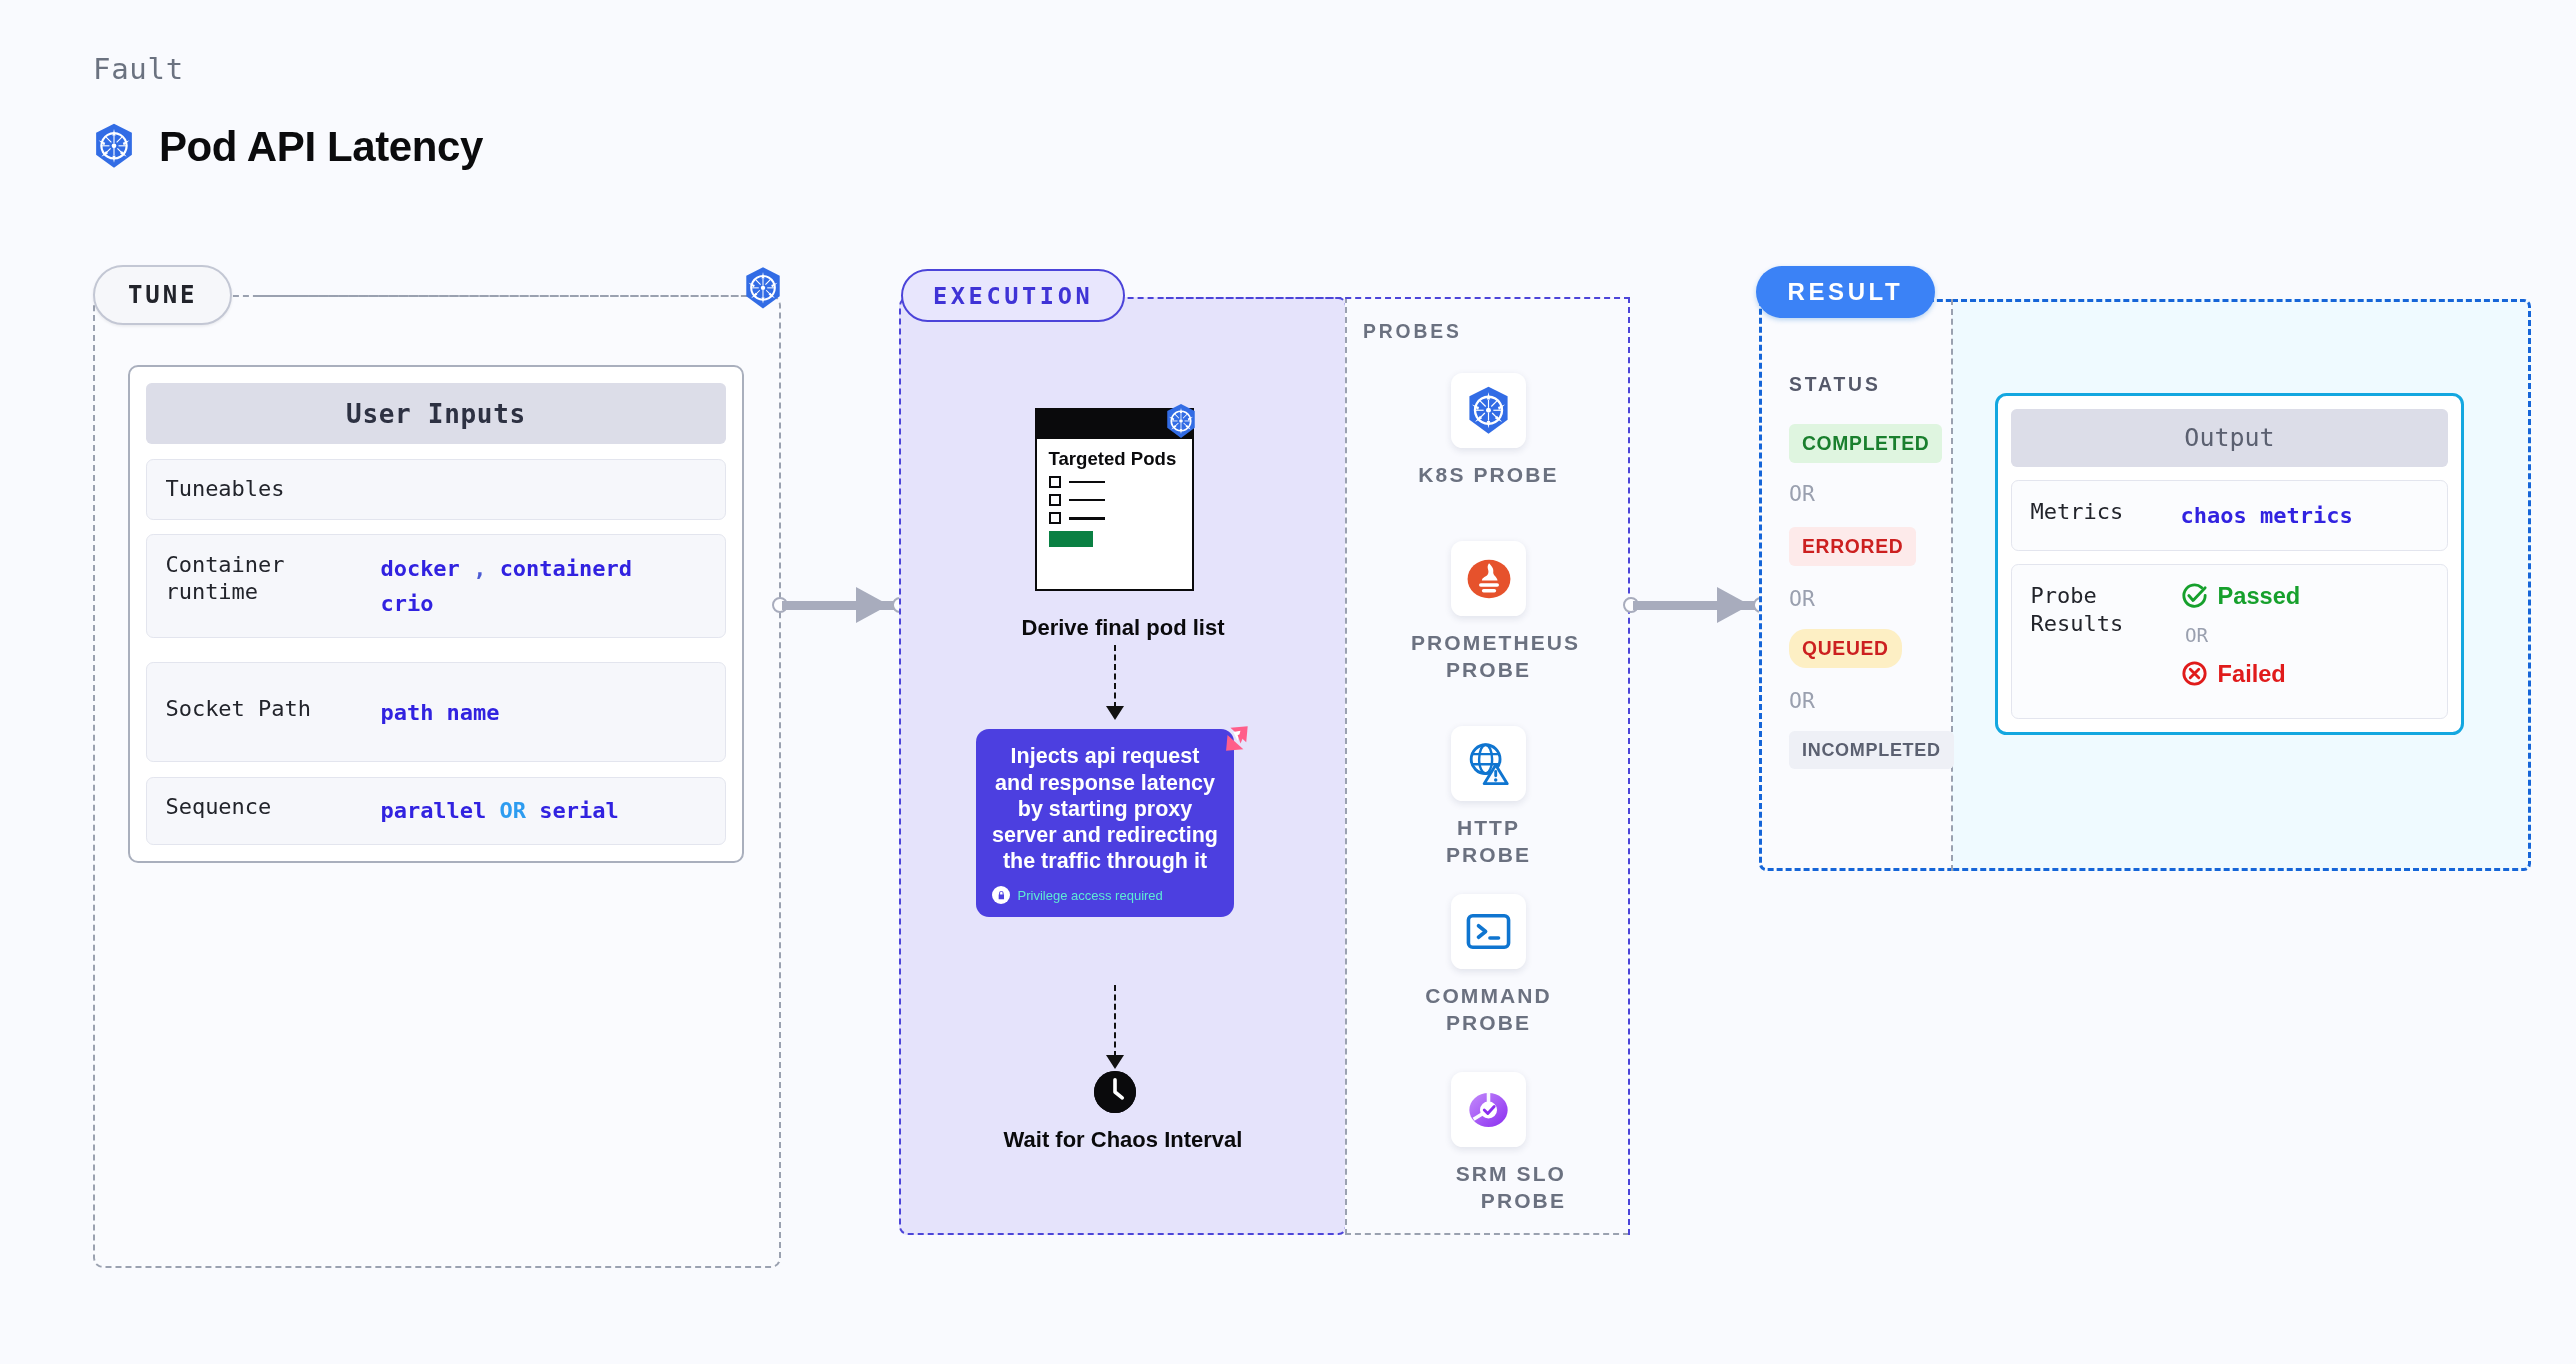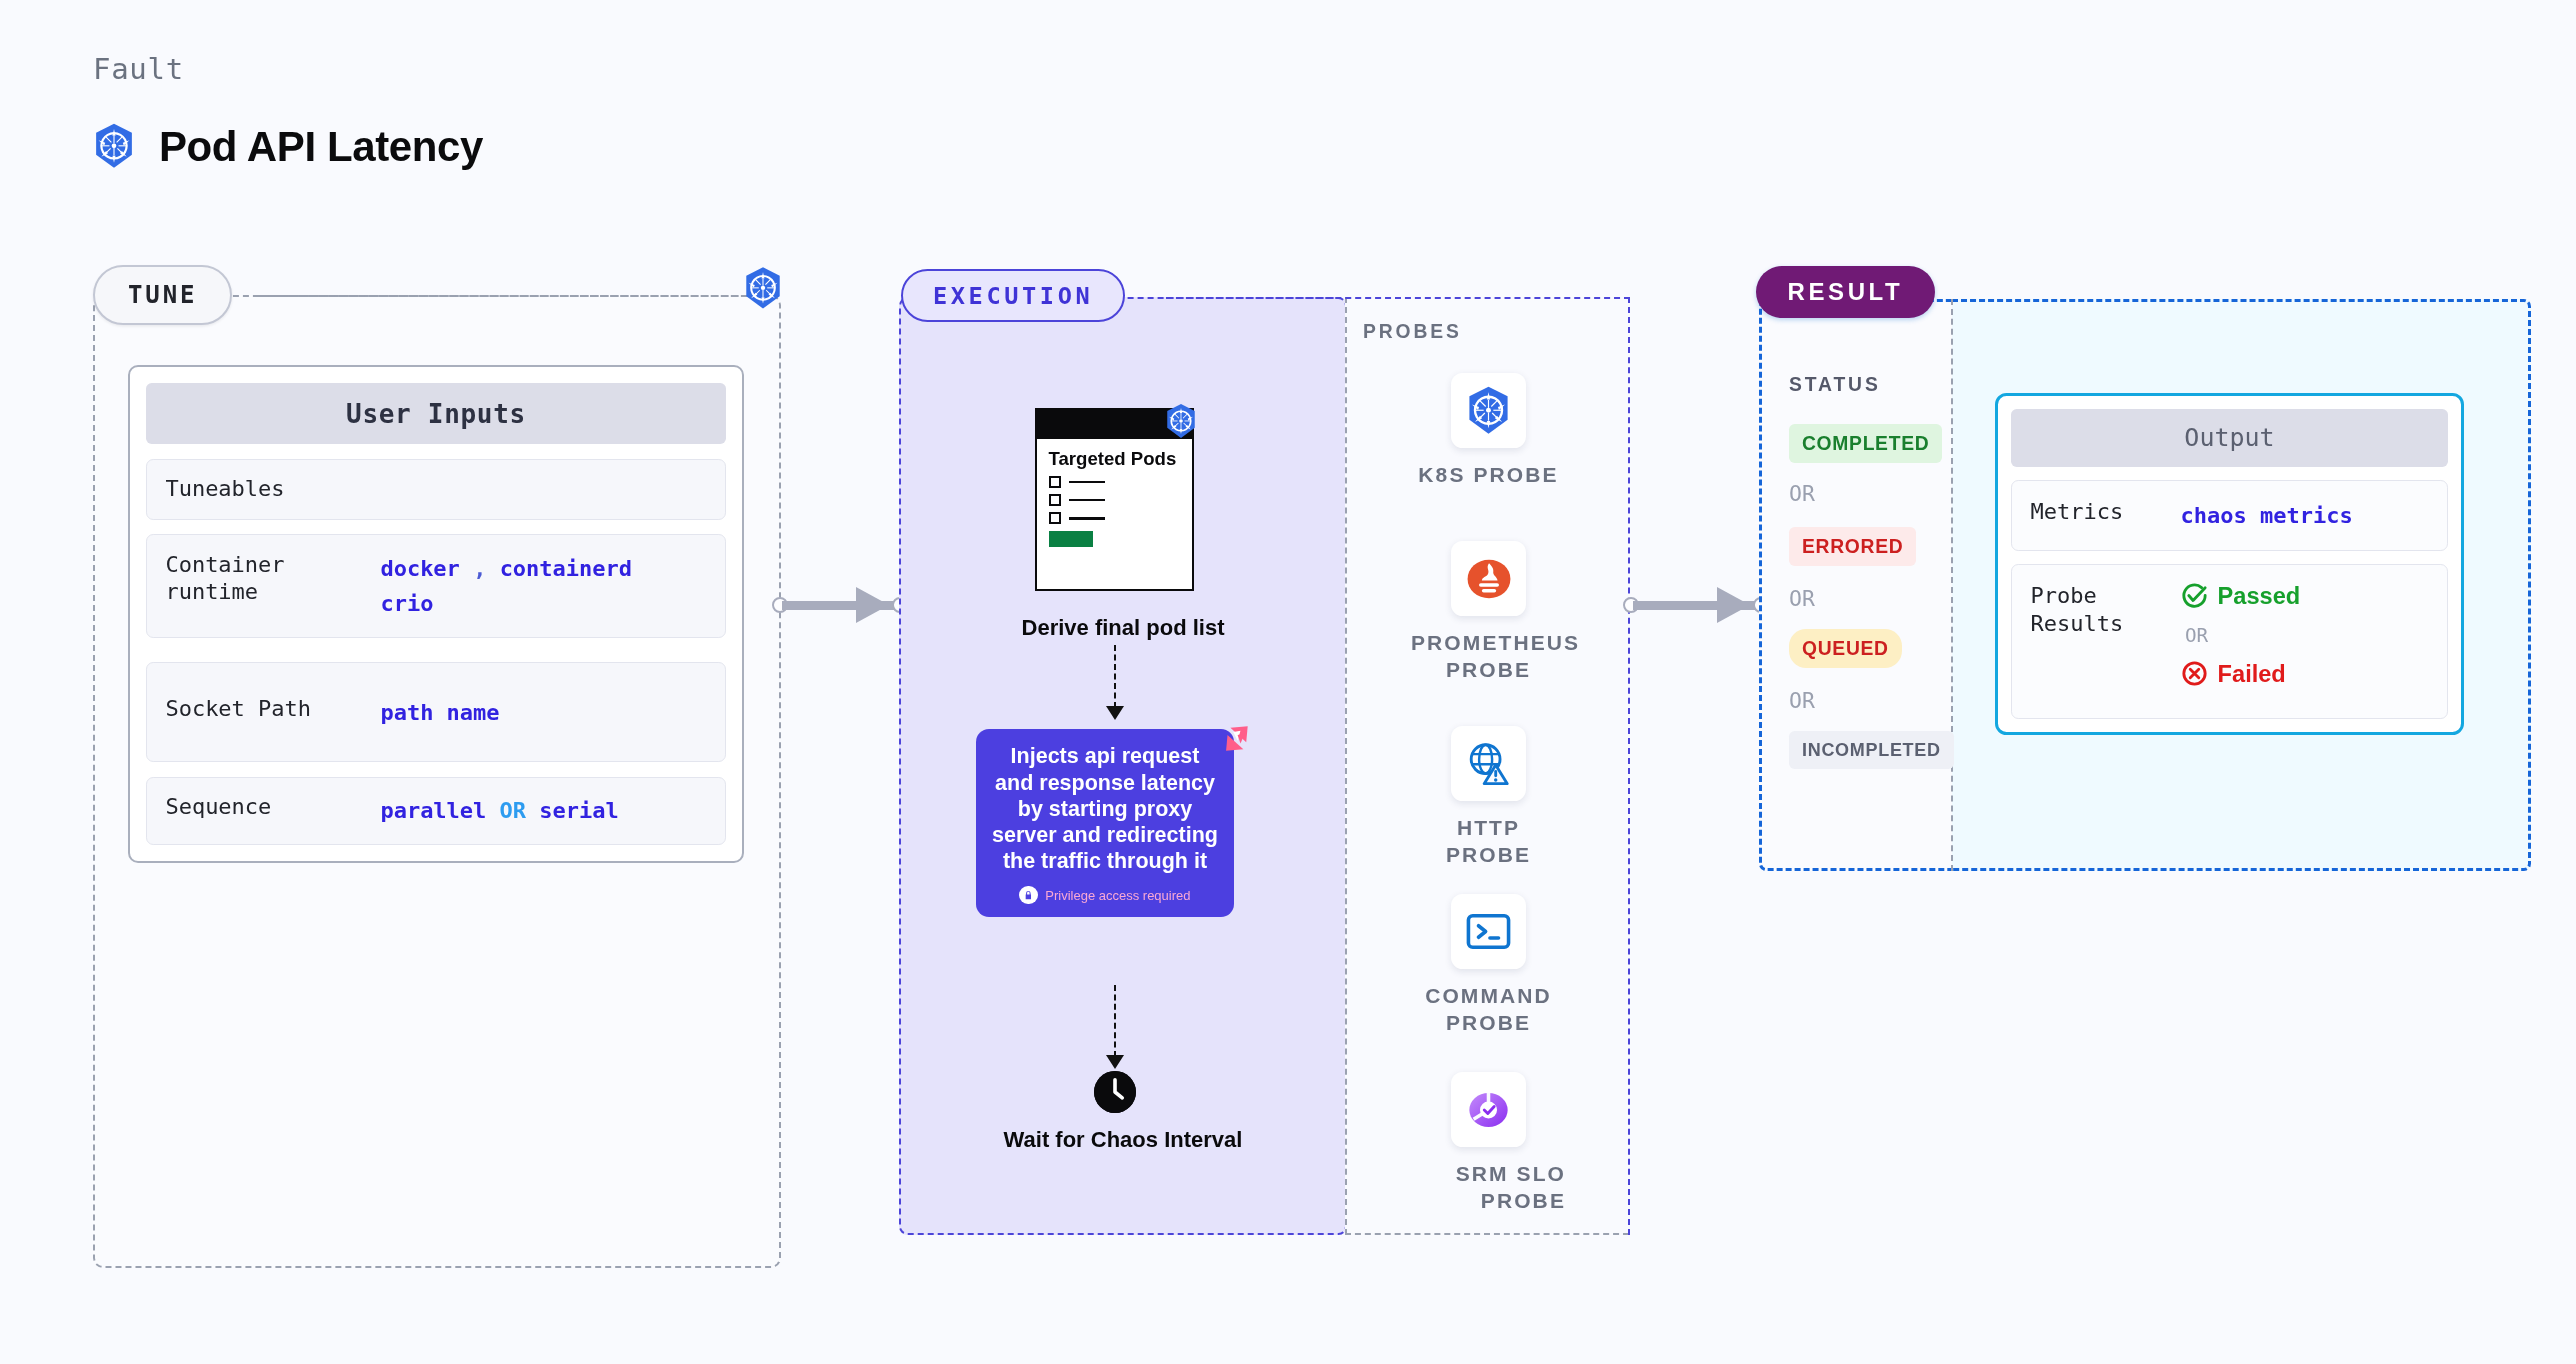--- a/index.html
+++ b/index.html
@@ -167,22 +167,22 @@
     border-top:14.3px solid #111;
   }
 
   #inject-box{
     position:absolute;left:976px;top:729px;width:258px;
     background:#4c3fe0;border-radius:13px;padding:14.3px 15.8px 13px 15.8px;
     box-sizing:border-box;color:#ffffff;text-align:center;
   }
   #inject-text{font-size:21.5px;font-weight:bold;line-height:1.22;}
   #inject-priv{
-    margin-top:11.5px;display:flex;align-items:center;justify-content:center;gap:7.2px;
-    font-size:13px;color:#f9a8d4;font-weight:400;
+    margin-top:11.5px;display:flex;align-items:center;gap:7.2px;
+    font-size:13px;color:#5eead4;font-weight:400;
   }
   .lock-circ{
     width:18.6px;height:18.6px;border-radius:50%;background:#ffffff;
     display:flex;align-items:center;justify-content:center;flex:none;
   }
   #harness-badge{position:absolute;left:1216px;top:722px;}
 
   #clock{
     position:absolute;left:1094px;top:1071px;width:42px;height:42px;
     border-radius:50%;background:#0a0a0c;
@@ -209,21 +209,21 @@
     position:absolute;left:1759px;top:299px;width:193px;height:572px;
     border:3.6px dashed #1565d8;border-right:none;border-radius:7.2px 0 0 7.2px;
     background:#fafbfe;box-sizing:border-box;
   }
   #result-inner-dash{
     position:absolute;left:1951px;top:299px;width:0;height:572px;
     border-left:2.1px dashed #9aa1b0;
   }
   #result-chip{
     position:absolute;left:1756px;top:266px;
-    padding:12px 31.5px;border-radius:30px;background:#701a75;
+    padding:12px 31.5px;border-radius:30px;background:#3b82f6;
     font-size:24px;font-weight:bold;color:#ffffff;letter-spacing:3.6px;
     box-shadow:0 2.1px 5.7px rgba(13,110,203,.28);
   }
   #output-panel{
     position:absolute;left:1952px;top:299px;width:579px;height:572px;
     border:3.6px dashed #1565d8;border-left:none;border-radius:0 7.2px 7.2px 0;
     background:#effaff;box-sizing:border-box;
   }
   #status-title{
     position:absolute;left:1789px;top:374px;

